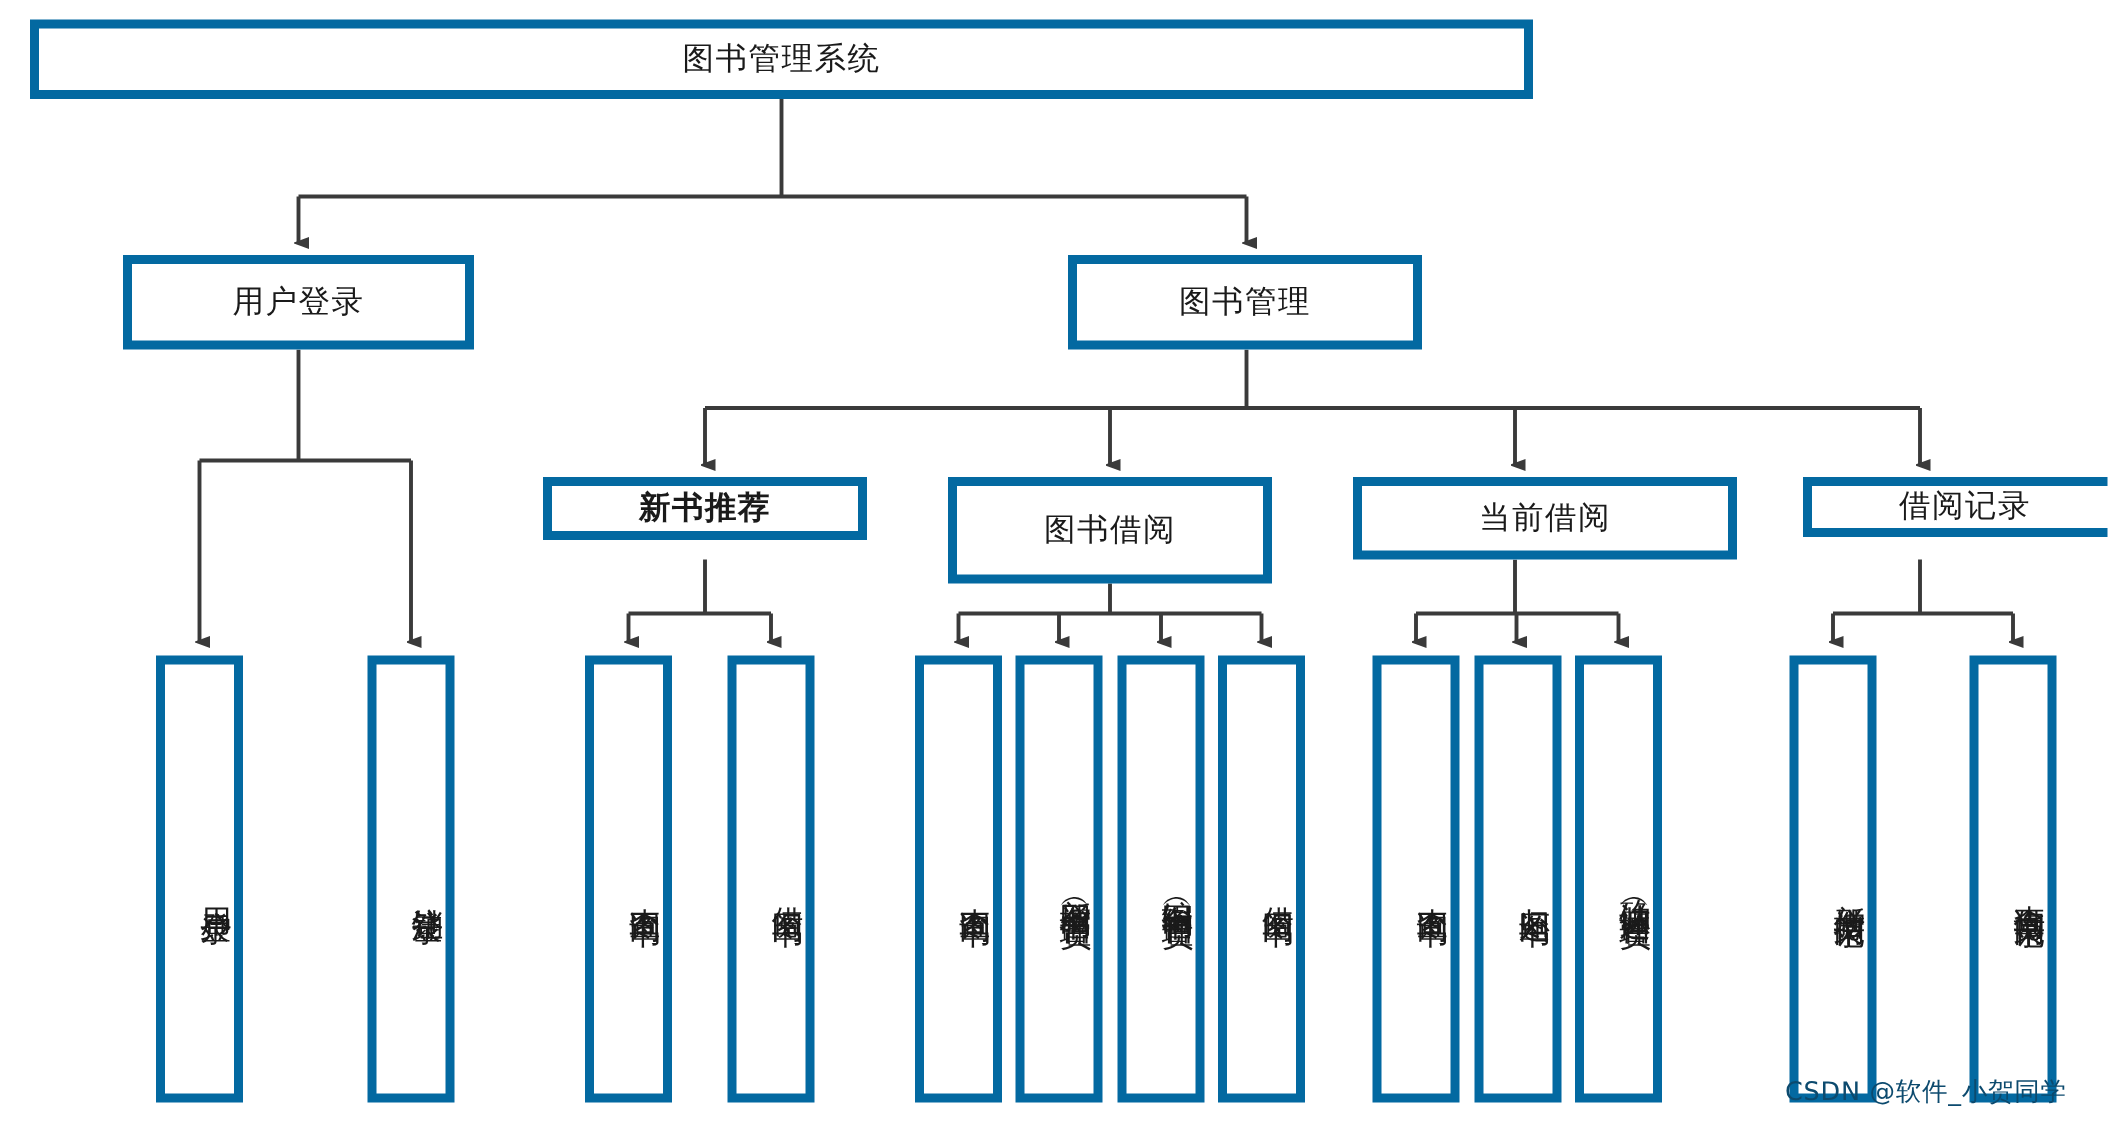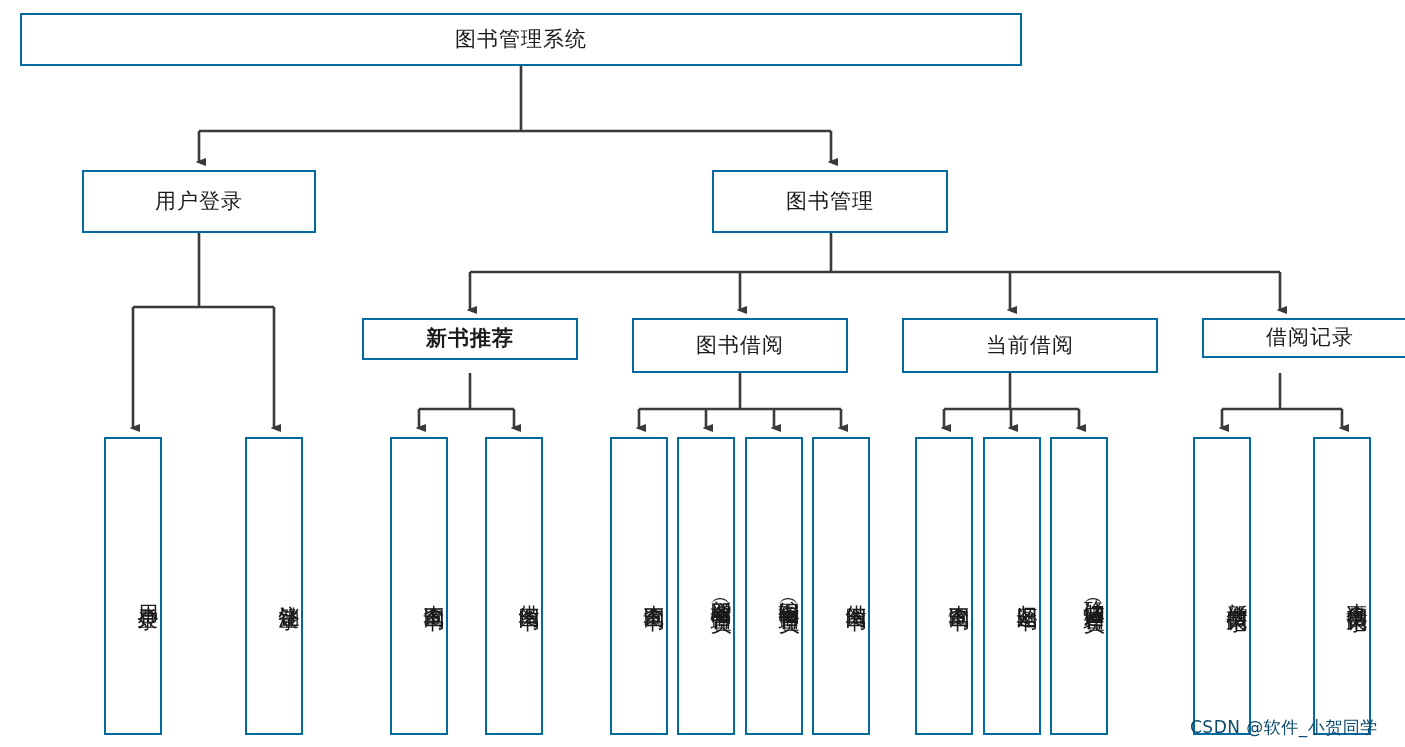--- a/index.html
+++ b/index.html
@@ -23,21 +23,21 @@
     position: absolute;
     left: 0;
     top: 0;
     width: 1405px;
     height: 747px;
   }
   .node {
     position: absolute;
     box-sizing: border-box;
     background: #ffffff;
-    border: 2px solid #0369a1;
+    border: 6px solid #0369a1;
     display: flex;
     align-items: center;
     justify-content: center;
     color: #1a1a1a;
   }
   .node.horizontal {
     font-size: 21px;
     line-height: 1.1;
     letter-spacing: 1px;
   }
@@ -133,21 +133,21 @@
   <div class="node horizontal" style="left:82px; top:170px; width:234px; height:63px;">
     <span class="label">用户登录</span>
   </div>
   <div class="node horizontal" style="left:712px; top:170px; width:236px; height:63px;">
     <span class="label">图书管理</span>
   </div>
 
   <div class="node horizontal" style="left:362px; top:318px; width:216px; height:42px;font-weight:bold;">
     <span class="label">新书推荐</span>
   </div>
-  <div class="node horizontal" style="left:632px; top:318px; width:216px; height:55px;">
+  <div class="node horizontal" style="left:632px; top:318px; width:216px; height:71px;">
     <span class="label">图书借阅</span>
   </div>
   <div class="node horizontal" style="left:902px; top:318px; width:256px; height:55px;">
     <span class="label">当前借阅</span>
   </div>
   <div class="node horizontal" style="left:1172px; top:318px; width:216px; height:40px;margin-left:30px;">
     <span class="label">借阅记录</span>
   </div>
 
   <div class="node vertical" style="left:104px; top:437px; width:58px; height:298px;">

